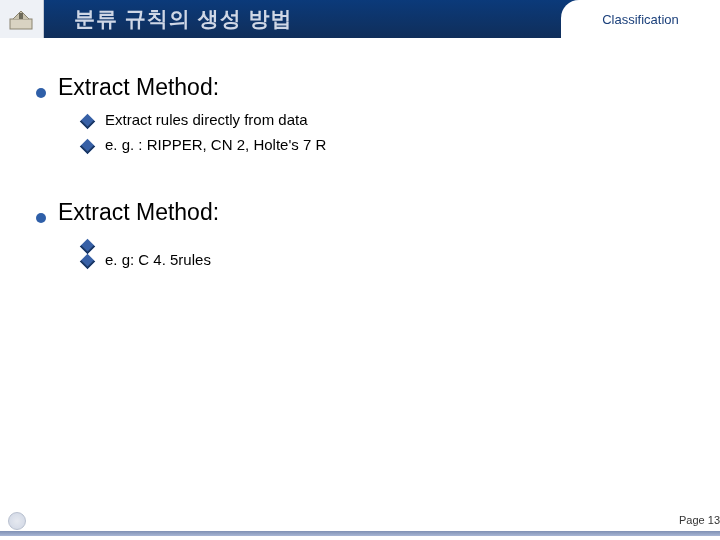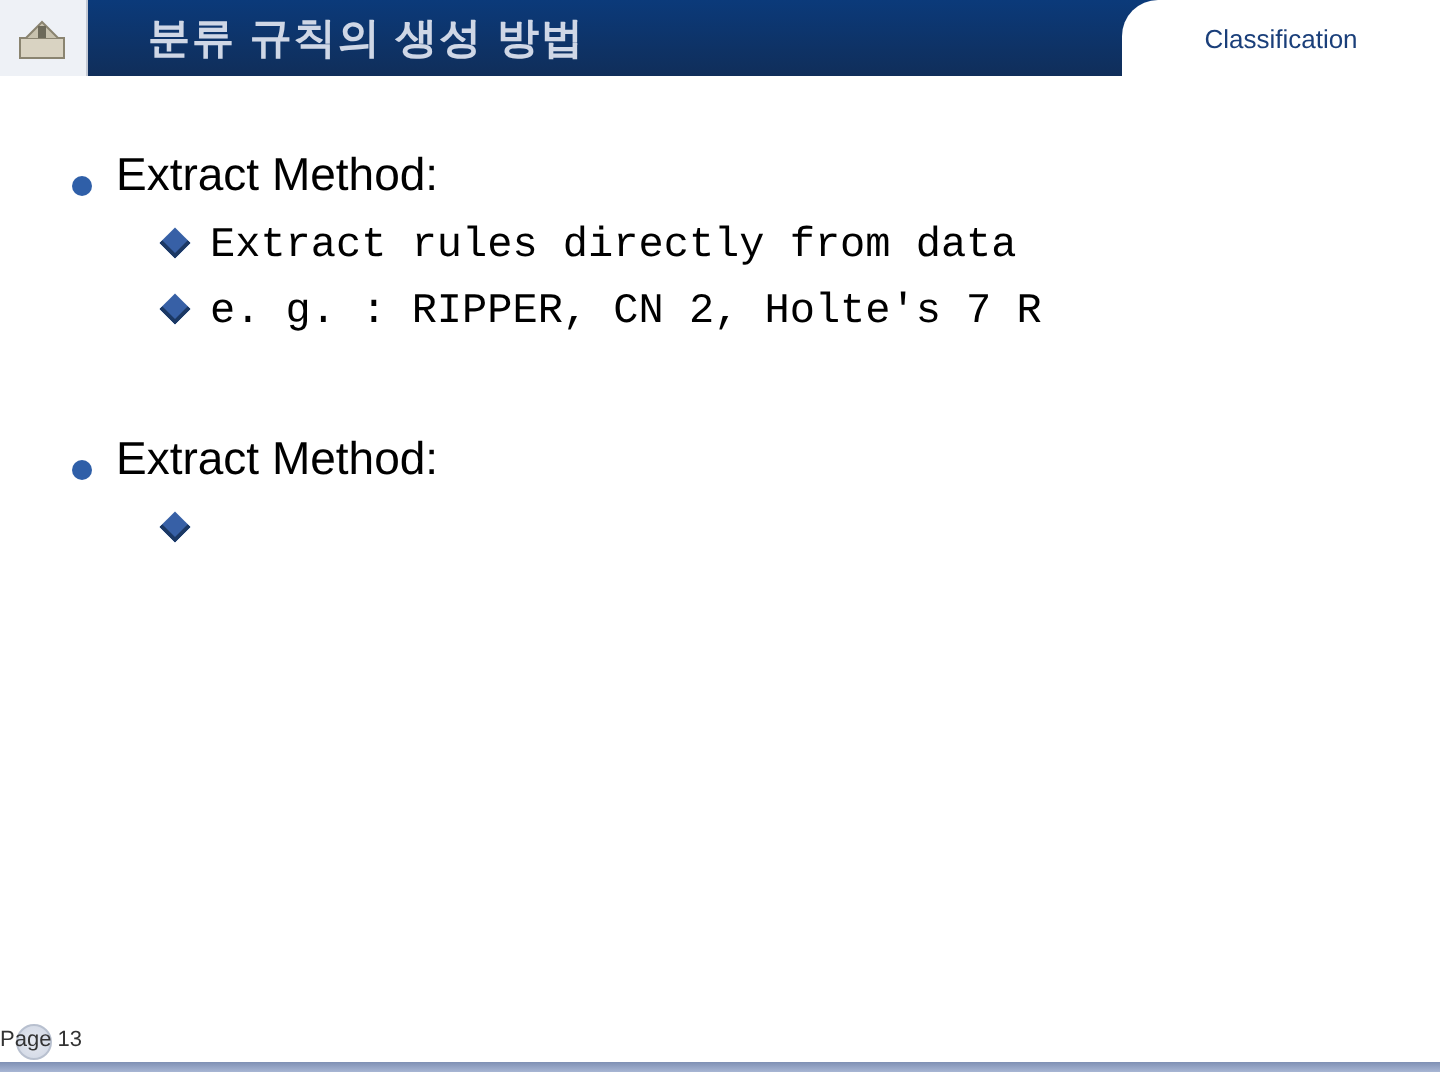--- a/index.html
+++ b/index.html
@@ -56,25 +56,24 @@
   .bullet-l1 .dot {
     width: 10px; height: 10px; border-radius: 50%;
     background: #2f5fa8;
     flex: 0 0 auto;
     margin-right: 12px;
     position: relative; top: 3px;
   }
   .bullet-l1 .txt b { font-weight: normal; text-align: center; }
   .sub {
     padding-left: 46px;
-    font-size: 21px;
+    font-size: 15px;
     line-height: 1.4;
     margin-bottom: 4px;
     display: flex;
-    font-family: Liberation Mono, monospace;
   }
   .sub .diamond {
     width: 11px; height: 11px;
     background: #3760a6;
     transform: rotate(45deg);
     flex: 0 0 auto;
     margin-right: 12px;
     position: relative; top: 7px;
     box-shadow: inset -2px -2px 0 #1b3864;
   }
@@ -105,21 +104,21 @@
   .footer-logo .circ {
     width: 18px; height: 18px; border-radius: 50%;
     border: 1px solid #b8c0cf;
     margin-right: 4px;
     background: radial-gradient(#e6e9f0, #cfd6e4);
   }
   .footer-page {
     position: absolute;
     left: 0; width: 100%;
     bottom: 10px;
-    text-align: left;
+    text-align: right;
     font-size: 11px;
     color: #333;
   }
   .footer-credit {
     position: absolute;
     right: 4px; bottom: 8px;
     text-align: right;
     font-size: 11px;
     font-style: italic;
     color: #1a3f7a;
@@ -162,20 +161,24 @@
 
   <div class="bullet-l1">
     <span class="dot"></span>
     <span class="txt">
       <span>Extract</span><b> Method:</b>
     </span>
   </div>
   <div class="sub">
     <span class="diamond"></span>
   </div>
+  <div class="sub">
+    <span class="diamond"></span>
+    <span class="txt">e. g: C 4. 5rules</span>
+  </div>
 
 </div>
 
 <div class="footer">
   <div class="footer-logo">
     <span class="circ"></span>
   </div>
   <div class="footer-page">Page 13</div>
   <div class="footer-bar"></div>
 </div>

